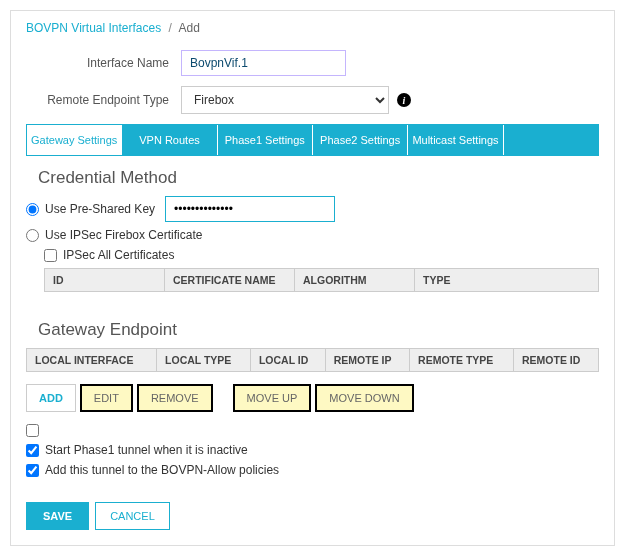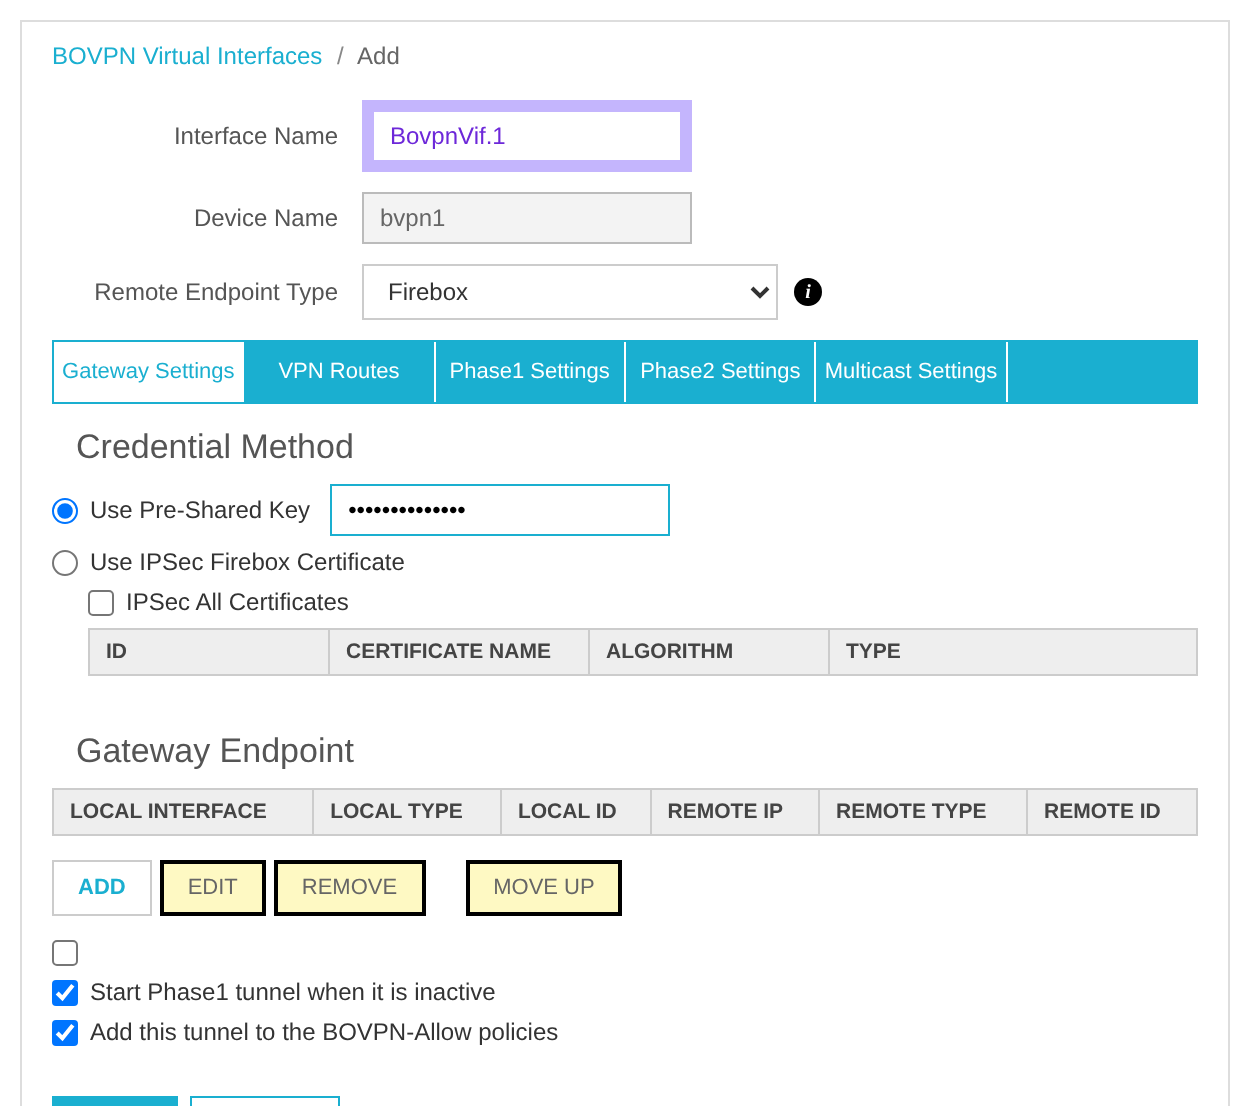--- a/index.html
+++ b/index.html
@@ -4,21 +4,21 @@
 <style>
 * { box-sizing: border-box; margin: 0; padding: 0; }
 body { font-family: Arial, sans-serif; font-size: 12px; color: #333; background: #fff; padding: 10px; width: 625px; }
 .container { border: 1px solid #ddd; padding: 10px 15px 15px 15px; }
 .breadcrumb { font-size: 12px; margin-bottom: 15px; }
 .breadcrumb a { color: #1aafd0; text-decoration: none; }
 .breadcrumb .sep { color: #888; margin: 0 4px; }
 .breadcrumb .cur { color: #666; }
 .form-row { display: flex; align-items: center; margin-bottom: 10px; }
 .form-row label { width: 155px; text-align: right; padding-right: 12px; color: #555; font-size: 12px; }
-.form-row input[type=text] { border: 6px solid #c4b5fd; padding: 5px 8px; width: 165px; font-size: 12px; color: #6d28d9; }
+.form-row input[type=text] { border: 1px solid #c4b5fd; padding: 5px 8px; width: 165px; font-size: 12px; color: #0c4a6e; }
 .form-row input[type=text].gray { border: 1px solid #bbb; background: #f3f3f3; color: #666; }
 .form-row select { border: 1px solid #ccc; padding: 5px 8px; width: 208px; font-size: 12px; color: #333; background: #fff; }
 .info-icon { display: inline-flex; align-items: center; justify-content: center; width: 14px; height: 14px; border-radius: 50%; background: #000; color: #fff; font-size: 10px; font-weight: bold; margin-left: 8px; font-family: Georgia, serif; font-style: italic; }
 .tabs { display: flex; margin-top: 4px; border: 1px solid #1aafd0; }
 .tab { flex: 1; background: #1aafd0; color: #fff; text-align: center; padding: 9px 4px; font-size: 11px; cursor: pointer; border-right: 1px solid #fff; }
 .tab:last-child { border-right: none; }
 .tab.active { background: #fff; color: #1aafd0; }
 .tab.empty { background: #1aafd0; }
 h3 { font-size: 17px; font-weight: normal; color: #555; margin: 12px 0 8px 12px; }
 .radio-row { display: flex; align-items: center; margin: 6px 0; }
@@ -48,24 +48,20 @@
   <a href="#">BOVPN Virtual Interfaces</a>
   <span class="sep">/</span>
   <span class="cur">Add</span>
 </div>
 
 <div class="form-row">
   <label>Interface Name</label>
   <input type="text" value="BovpnVif.1" style="">
 </div>
 
-<div class="form-row">
-  <label>Device Name</label>
-  <input type="text" class="gray" value="bvpn1" style="">
-</div>
 
 <div class="form-row">
   <label>Remote Endpoint Type</label>
   <select>
     <option>Firebox</option>
   </select>
   <span class="info-icon">i</span>
 </div>
 
 <div class="tabs">
@@ -120,20 +116,21 @@
   </tr>
 </tbody>
     </table>
 
 <div class="btn-row">
   <button class="btn primary">ADD</button>
   <button class="btn">EDIT</button>
   <button class="btn">REMOVE</button>
   <div class="gap"></div>
   <button class="btn">MOVE UP</button>
+  <button class="btn">MOVE DOWN</button>
 </div>
 
 <div class="check-row2">
   <input type="checkbox" style="">
 </div>
 <div class="check-row2">
   <input type="checkbox" checked="" style="">
   <span>Start Phase1 tunnel when it is inactive</span>
 </div>
 <div class="check-row2">

